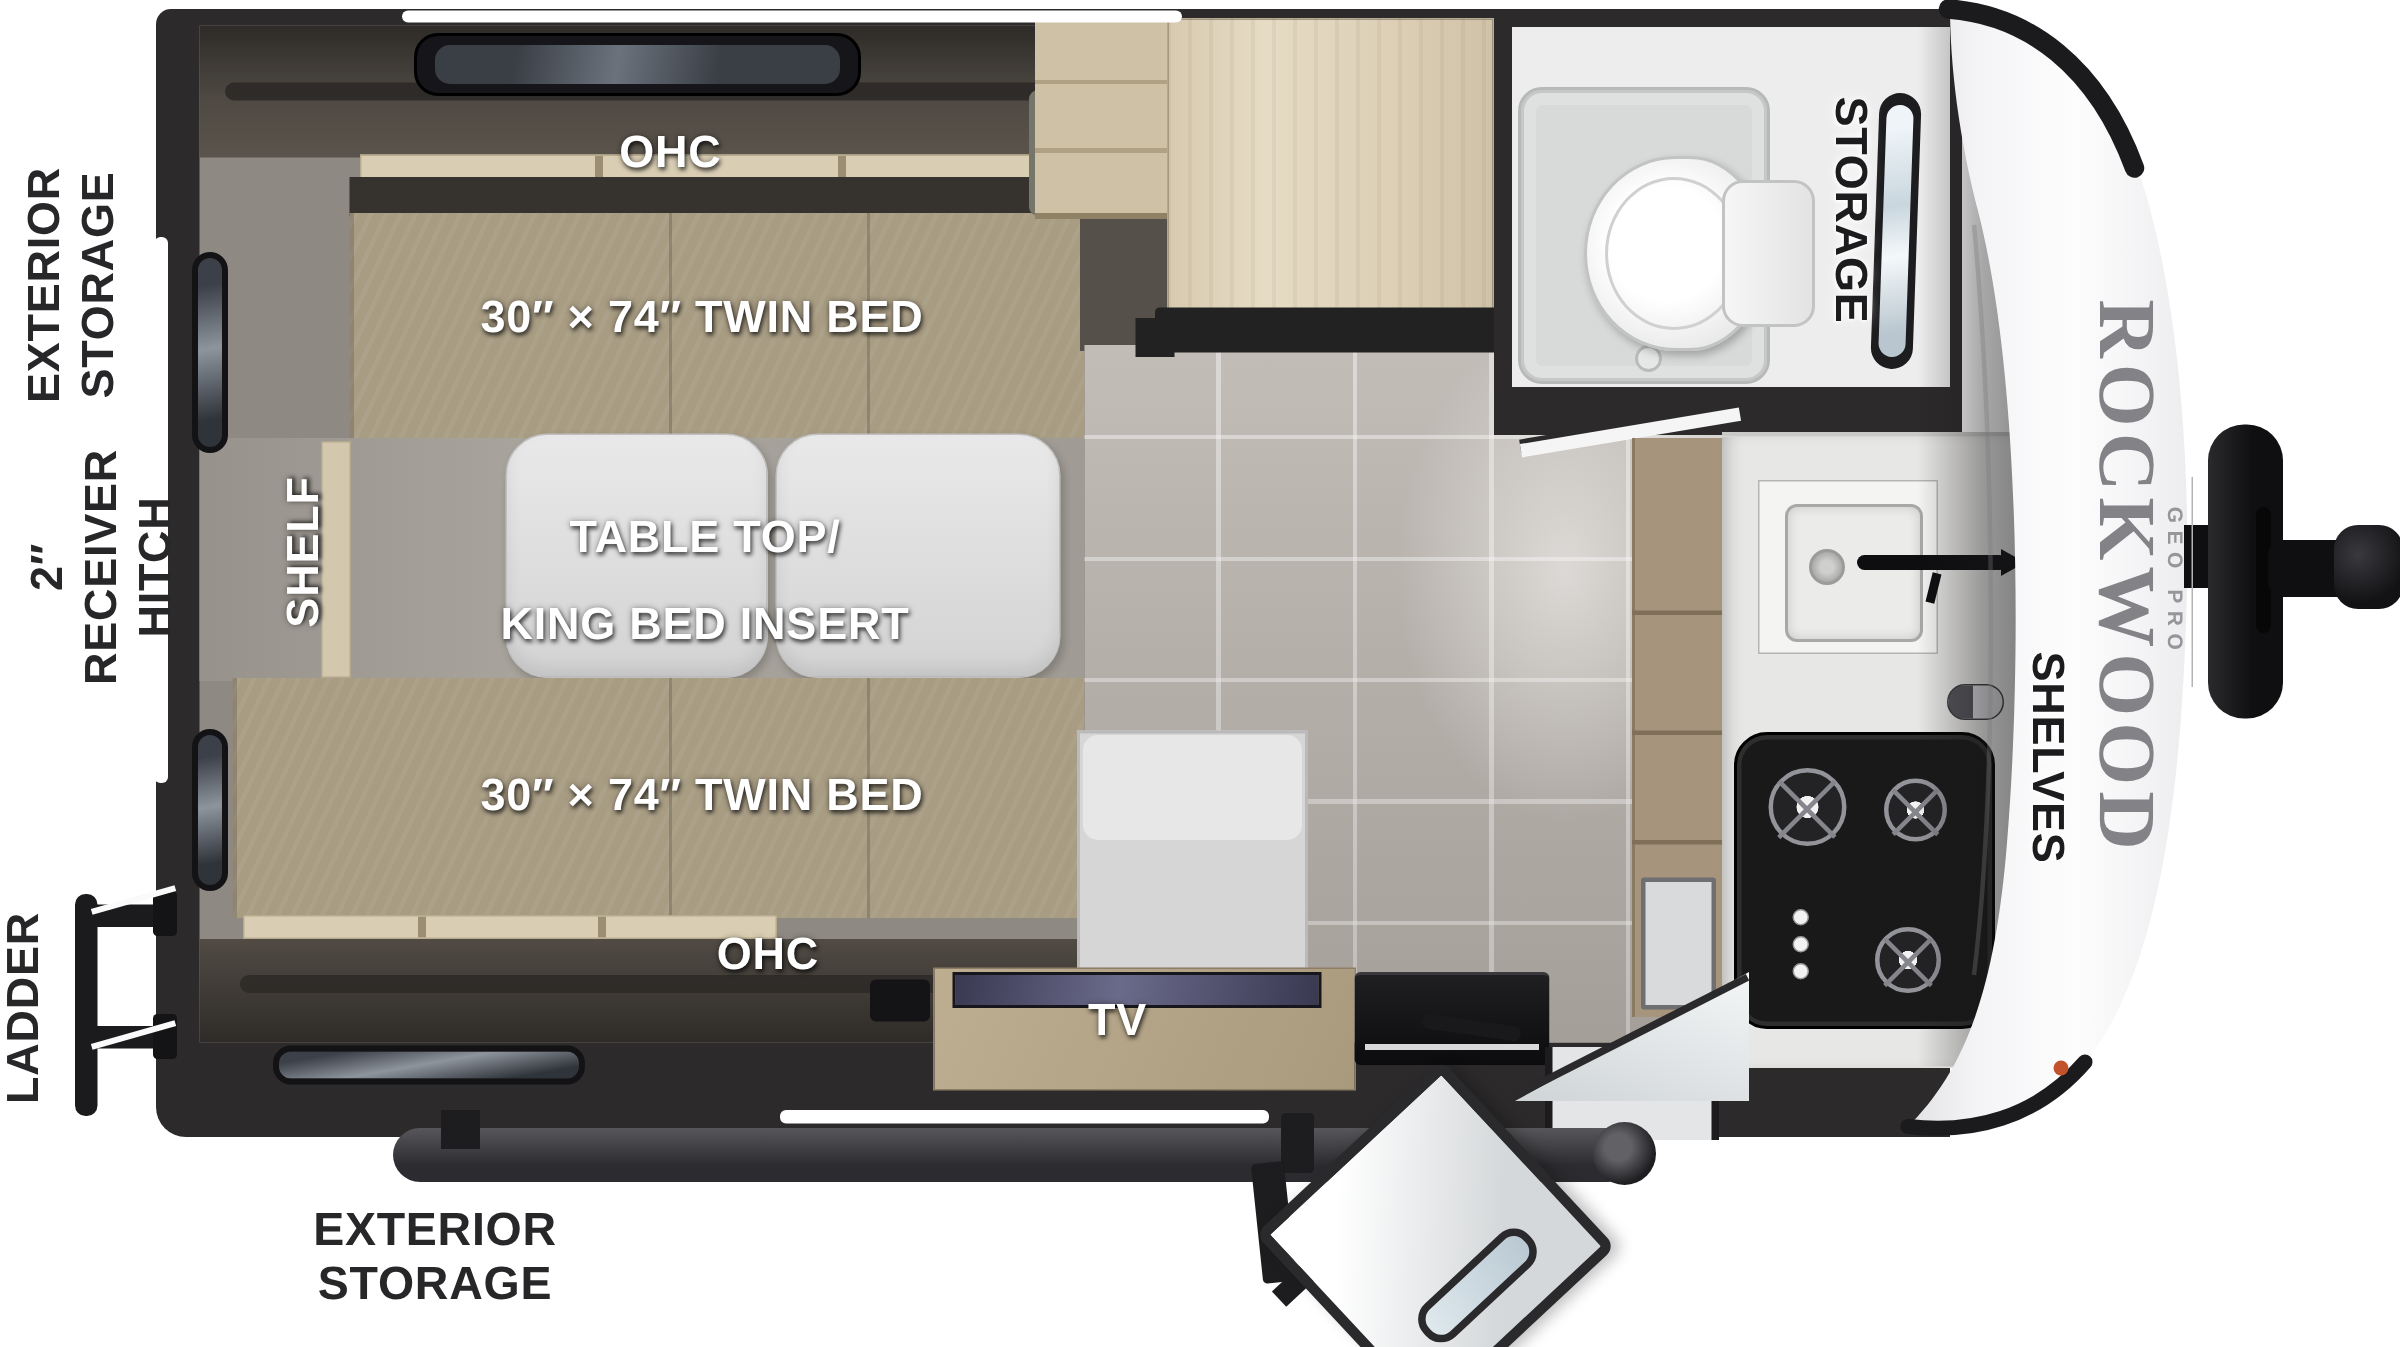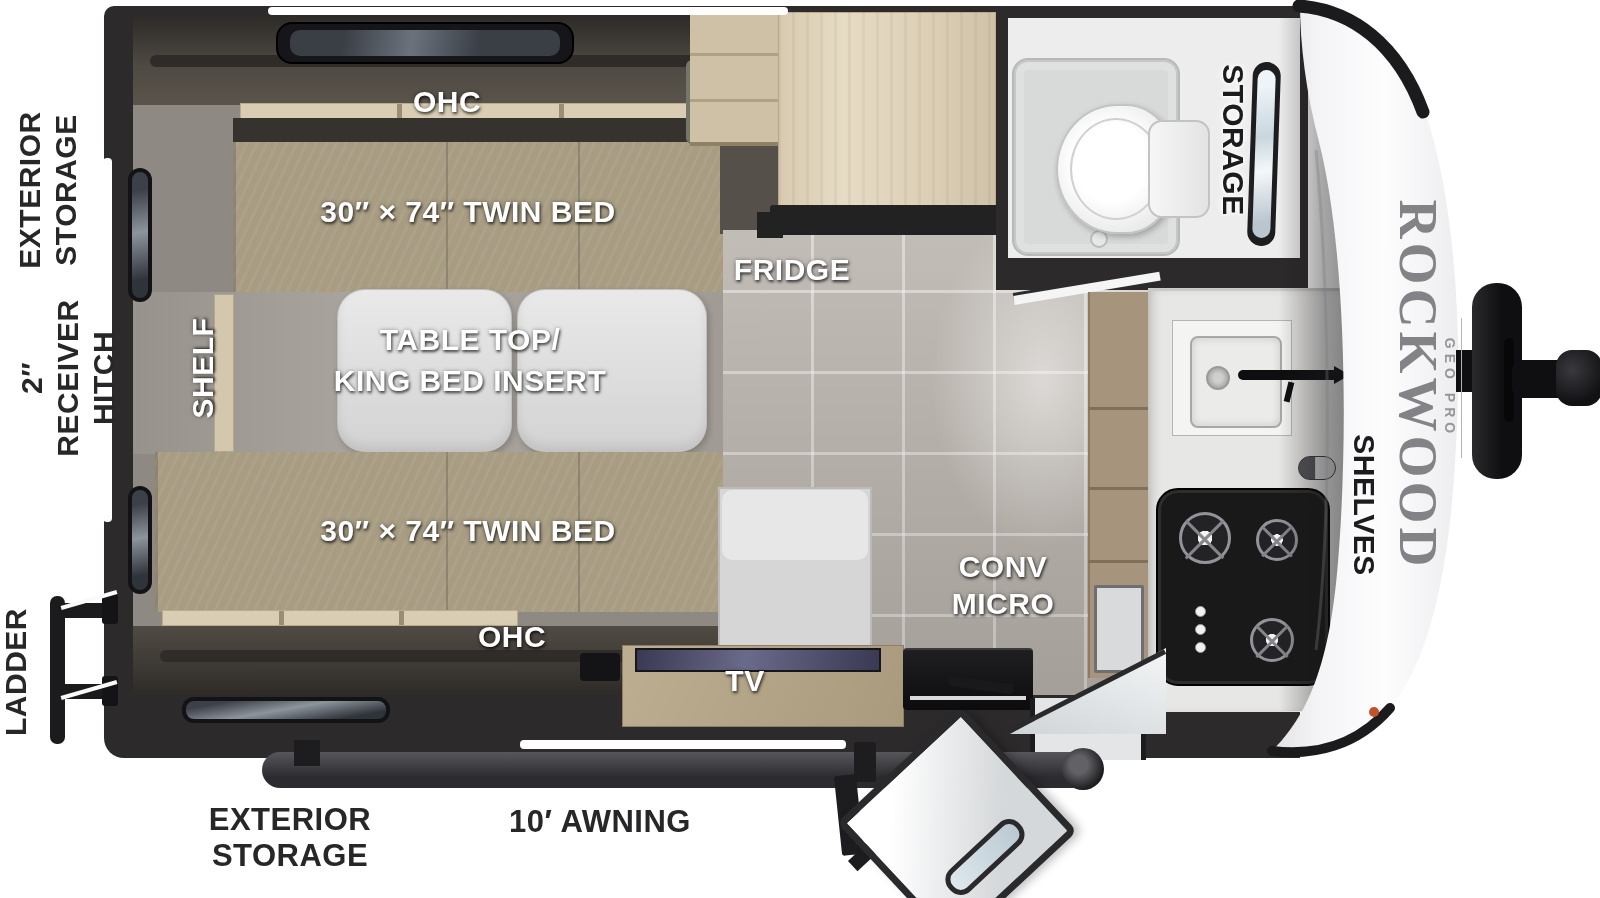--- a/index.html
+++ b/index.html
@@ -161,21 +161,21 @@
   
   .lbl{white-space:pre-line;text-align:center;font-weight:bold;letter-spacing:.5px;}
   .lbl-white{color:#ffffff;font-size:30px;line-height:36px;
     text-shadow:1px 2px 3px rgba(0,0,0,.65),0 0 4px rgba(0,0,0,.35);}
   .lbl-dark{color:#272628;font-size:30px;line-height:36px;}
   .lbl-glow{color:#1c1b1d;font-size:30px;line-height:34px;
     text-shadow:0 0 5px rgba(255,255,255,.95),0 0 10px rgba(255,255,255,.85),1px 1px 2px rgba(255,255,255,.9);}
   .rot-cw{transform:rotate(90deg);} .rot-ccw{transform:rotate(-90deg);}
   #lbl-ohc-top{left:397px;top:84px;width:100px;height:36px;}
   #lbl-twin-top{left:268px;top:194px;width:400px;height:36px;}
-  #lbl-table{left:320px;top:319px;width:300px;height:84px;line-height:41px;}
+  #lbl-table{left:320px;top:330px;width:300px;height:84px;line-height:58px;}
   #lbl-twin-bottom{left:268px;top:513px;width:400px;height:36px;}
   #lbl-ohc-bottom{left:462px;top:619px;width:100px;height:36px;}
   #lbl-fridge{left:712px;top:252px;width:160px;height:38px;}
   #lbl-tv{left:715px;top:663px;width:60px;height:36px;}
   #lbl-convmicro{left:923px;top:548px;width:160px;height:76px;line-height:37px;}
   #lbl-shelf{left:137px;top:351px;width:130px;height:34px;}
   #lbl-storage-bath{left:1138px;top:123px;width:190px;height:34px;}
   #lbl-shelves{left:1279px;top:488px;width:170px;height:34px;}
   #lbl-rockwood{left:1216px;top:357px;width:410px;height:56px;text-align:center;
     font-family:"Liberation Serif",serif;font-weight:600;font-size:54px;letter-spacing:4px;color:#838287;}
@@ -323,29 +323,25 @@
   <div id="hitch-arm"></div>
   <div id="hitch-knob"></div>
 
   <div id="lbl-ohc-top" class="lbl lbl-white">OHC</div>
   <div id="lbl-twin-top" class="lbl lbl-white">30″ × 74″ TWIN BED</div>
   <div id="lbl-table" class="lbl lbl-white">TABLE TOP/
 KING BED INSERT</div>
   <div id="lbl-shelf" class="lbl lbl-white rot-ccw">SHELF</div>
   <div id="lbl-twin-bottom" class="lbl lbl-white">30″ × 74″ TWIN BED</div>
   <div id="lbl-ohc-bottom" class="lbl lbl-white">OHC</div>
-  <div id="lbl-fridge" class="lbl lbl-white">FRIDGE</div>
   <div id="lbl-tv" class="lbl lbl-white">TV</div>
-  <div id="lbl-convmicro" class="lbl lbl-white">CONV
-MICRO</div>
   <div id="lbl-storage-bath" class="lbl lbl-glow rot-cw">STORAGE</div>
   <div id="lbl-shelves" class="lbl lbl-glow rot-cw">SHELVES</div>
   <div id="lbl-rockwood" class="rot-cw">ROCKWOOD</div>
   <div id="lbl-geopro" class="rot-cw">GEO PRO</div>
   <div id="lbl-ext-storage-left" class="lbl lbl-dark rot-ccw">EXTERIOR
 STORAGE</div>
   <div id="lbl-hitch-left" class="lbl lbl-dark rot-ccw">2″ RECEIVER
 HITCH</div>
   <div id="lbl-ladder" class="lbl lbl-dark rot-ccw">LADDER</div>
   <div id="lbl-ext-storage-bottom" class="lbl lbl-dark">EXTERIOR
 STORAGE</div>
-  <div id="lbl-awning" class="lbl lbl-dark">10′ AWNING</div>
 </div>
 
 </body></html>

